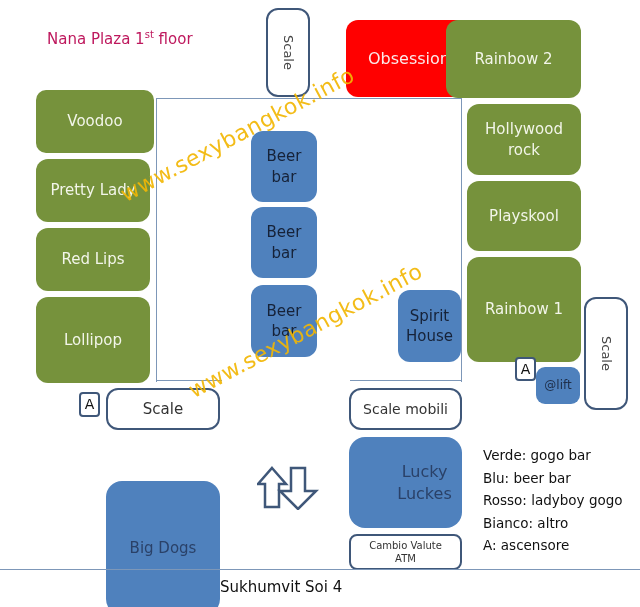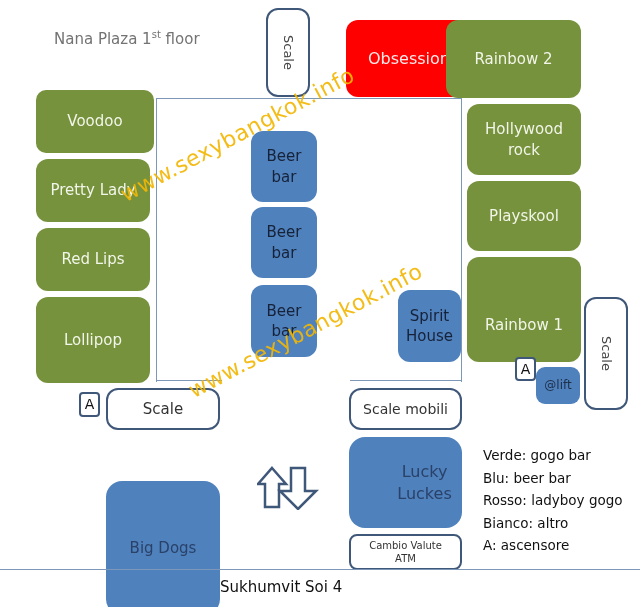--- a/index.html
+++ b/index.html
@@ -13,21 +13,21 @@
     position: absolute; box-sizing: border-box;
     display: flex; align-items: center; justify-content: center;
     text-align: center; border-radius: 12px; line-height: 1.35;
   }
   .green { background: #76923c; color: #f2f5e9; font-size: 15px; }
   .blue  { background: #4f81bd; color: #1f2f4a; }
   .red   { background: #ff0000; color: #fbeaea; font-size: 16px; }
   .white { background: #ffffff; border: 2.5px solid #3f5779; color: #333; }
   .beer  { font-size: 15px; color: #162238; }
   .vert  { writing-mode: vertical-rl; font-size: 13px; color: #444; }
-  #title { left: 54px; top: 29px; font-size: 15px; color: #737373; }
+  #title { left: 47px; top: 29px; font-size: 15px; color: #be185d; }
   #title sup { font-size: 10px; }
   #inner-rect {
     left: 156px; top: 98px; width: 306px; height: 284px;
     border: 1.5px solid #7d97b8; border-bottom: none;
   }
   .inner-bottom { position: absolute; height: 0; border-top: 1.5px solid #7d97b8; top: 380px; }
   #road-line { left: 0; top: 569px; width: 640px; height: 0; border-top: 1.5px solid #7d97b8; }
   #road-label { left: 220px; top: 578px; font-size: 15px; color: #111; }
   #legend { left: 483px; top: 444px; font-size: 13.5px; color: #111; line-height: 22.5px; }
   .watermark {
@@ -68,21 +68,21 @@
     <span>Lollipop</span>
   </div>
 
 <div class="box green" style="left:467px;top:104px;width:114px;height:71px;flex-direction:column;">
   <span>Hollywood</span>
   <span>rock</span>
 </div>
 <div class="box green" style="left:467px;top:181px;width:114px;height:70px;">
     <span>Playskool</span>
   </div>
-<div class="box green" style="left:467px;top:257px;width:114px;height:105px;align-items:flex-start;padding-top:58px;">
+<div class="box green" style="left:467px;top:257px;width:114px;height:105px;align-items:flex-start;padding-top:42px;">
     <span>Rainbow 1</span>
   </div>
 
 <div class="box blue beer" style="left:251px;top:131px;width:66px;height:71px;flex-direction:column;">
   <span>Beer</span>
   <span>bar</span>
 </div>
 <div class="box blue beer" style="left:251px;top:207px;width:66px;height:71px;flex-direction:column;">
   <span>Beer</span>
   <span>bar</span>

